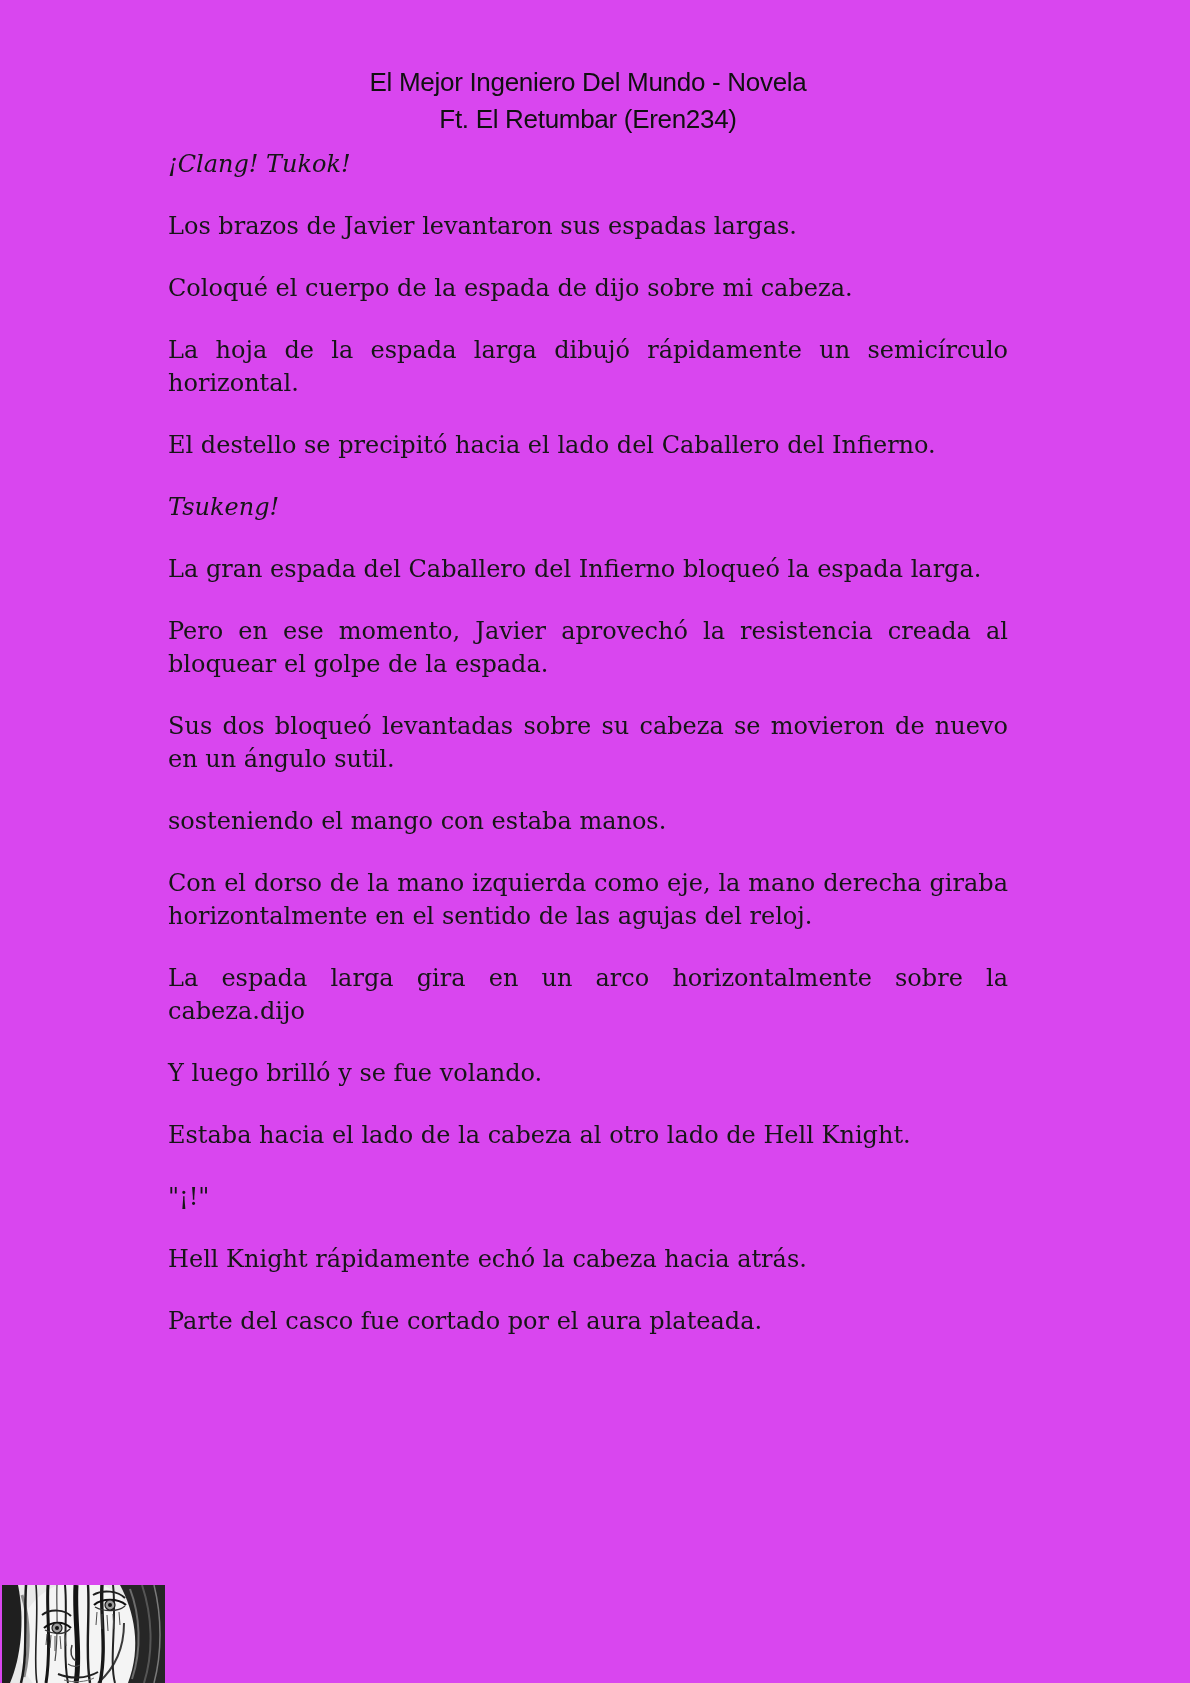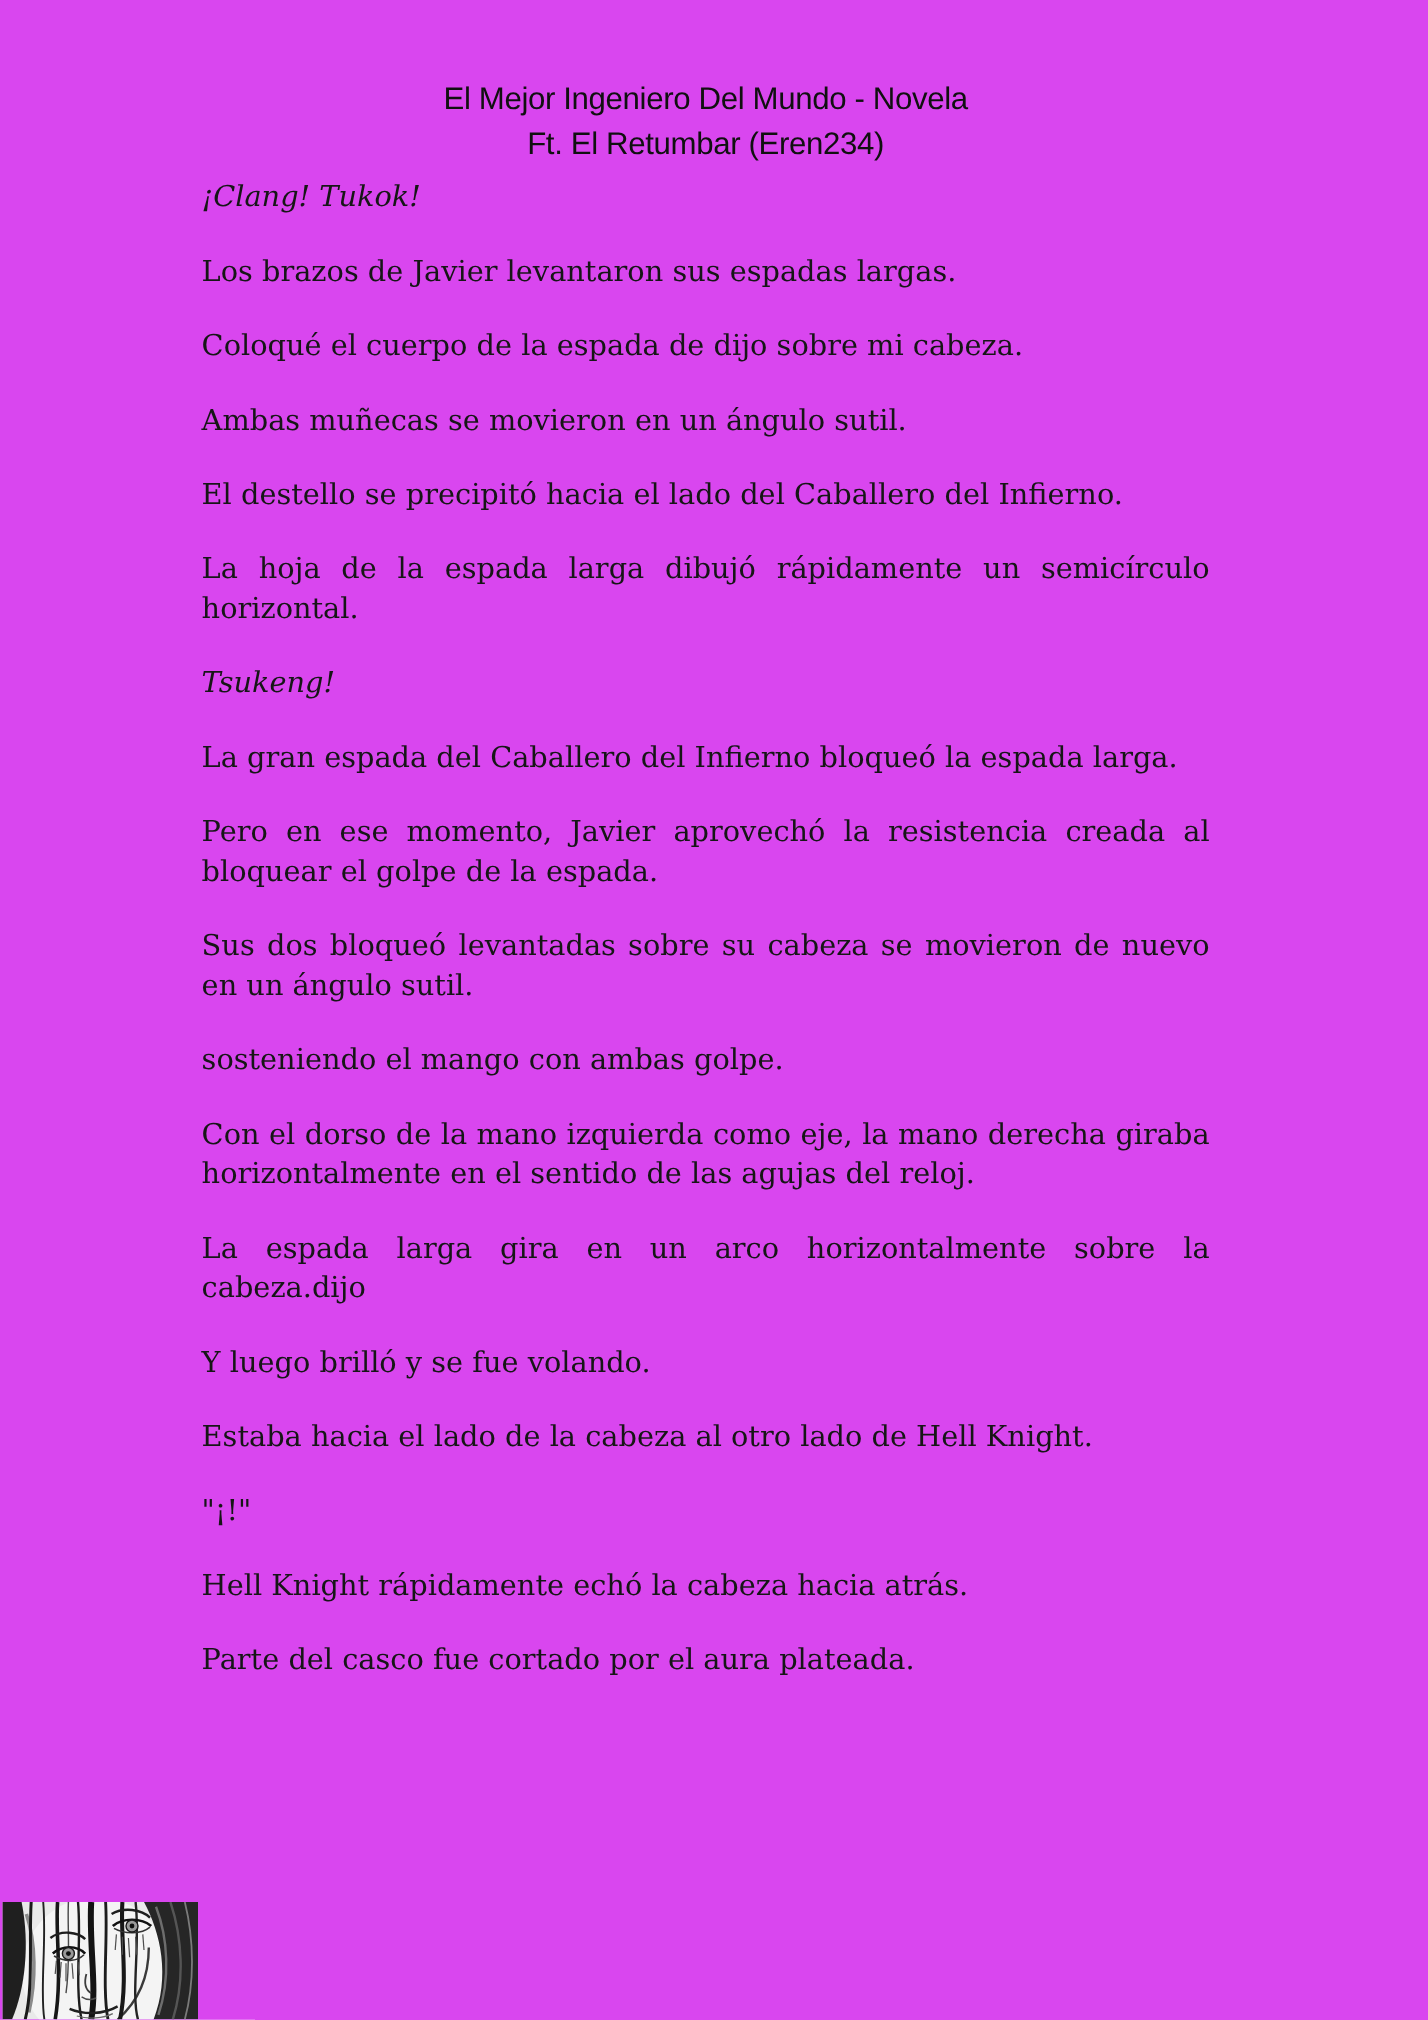--- a/index.html
+++ b/index.html
@@ -55,28 +55,27 @@
   <div class="doc">
     <div class="doc-header">
       <div>El Mejor Ingeniero Del Mundo - Novela</div>
       <div>Ft. El Retumbar (Eren234)</div>
     </div>
 
     <div class="doc-body">
       <p class="em">¡Clang! Tukok!</p>
       <p>Los brazos de Javier levantaron sus espadas largas.</p>
       <p>Coloqué el cuerpo de la espada de dijo sobre mi cabeza.</p>
-      <p>Ambas muñecas se movieron en un ángulo sutil.</p>
+      <p>La hoja de la espada larga dibujó rápidamente un semicírculo horizontal.</p>
       <p>El destello se precipitó hacia el lado del Caballero del Infierno.</p>
-      <p>La hoja de la espada larga dibujó rápidamente un semicírculo horizontal.</p>
       <p class="em">Tsukeng!</p>
       <p>La gran espada del Caballero del Infierno bloqueó la espada larga.</p>
       <p>Pero en ese momento, Javier aprovechó la resistencia creada al bloquear el golpe de la espada.</p>
       <p>Sus dos bloqueó levantadas sobre su cabeza se movieron de nuevo en un ángulo sutil.</p>
-      <p>sosteniendo el mango con ambas golpe.</p>
+      <p>sosteniendo el mango con estaba manos.</p>
       <p>Con el dorso de la mano izquierda como eje, la mano derecha giraba horizontalmente en el sentido de las agujas del reloj.</p>
       <p>La espada larga gira en un arco horizontalmente sobre la cabeza.dijo</p>
       <p>Y luego brilló y se fue volando.</p>
       <p>Estaba hacia el lado de la cabeza al otro lado de Hell Knight.</p>
       <p>"¡!"</p>
       <p>Hell Knight rápidamente echó la cabeza hacia atrás.</p>
       <p>Parte del casco fue cortado por el aura plateada.</p>
     </div>
   </div>
 

